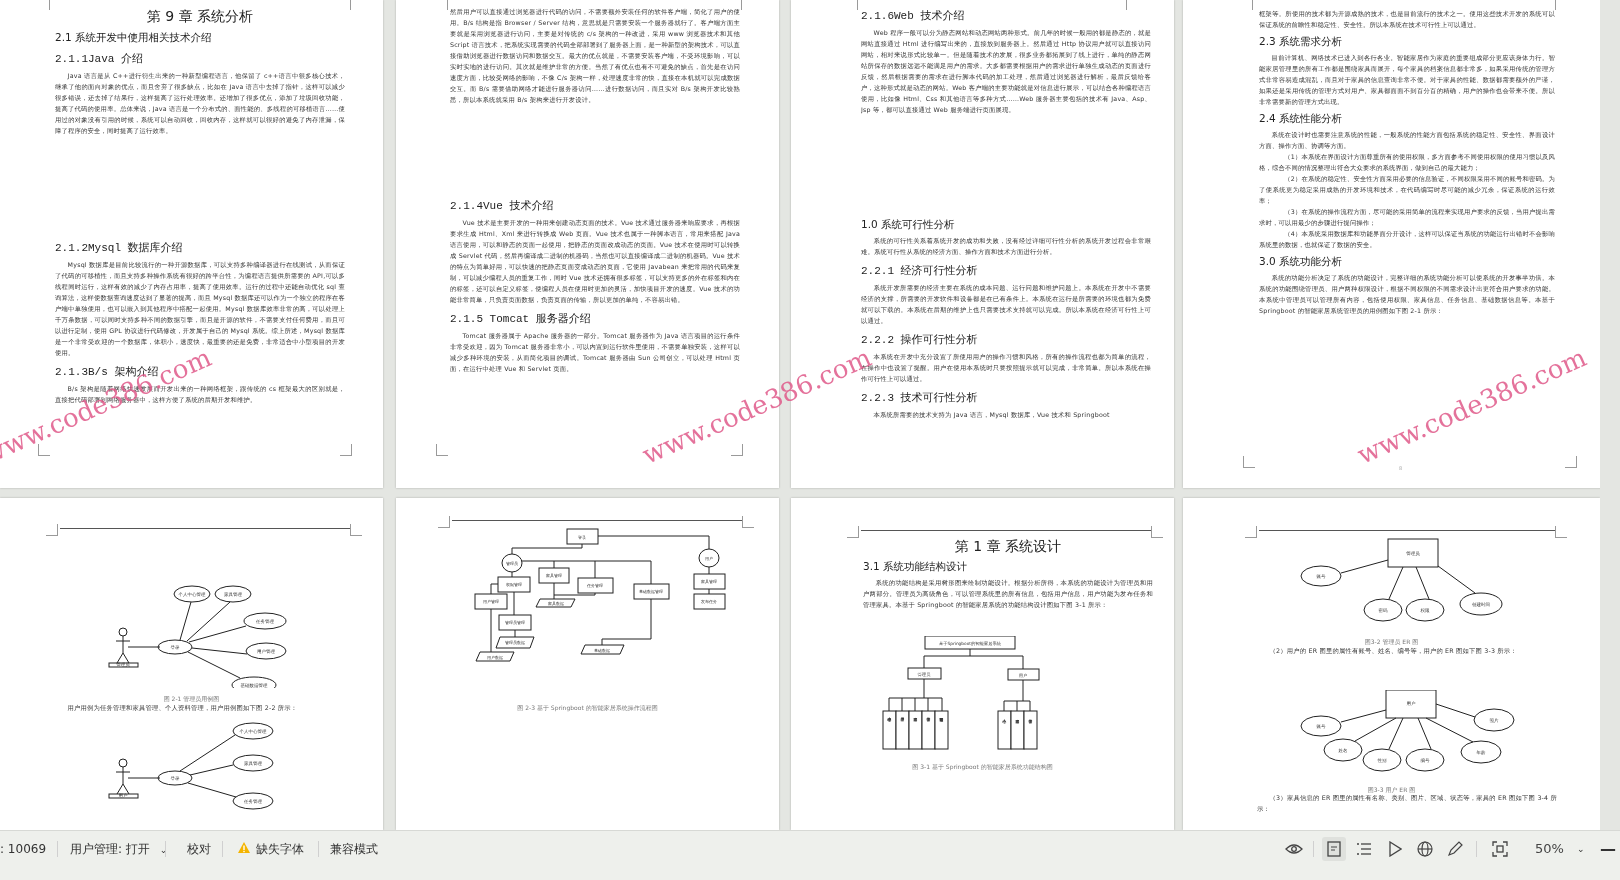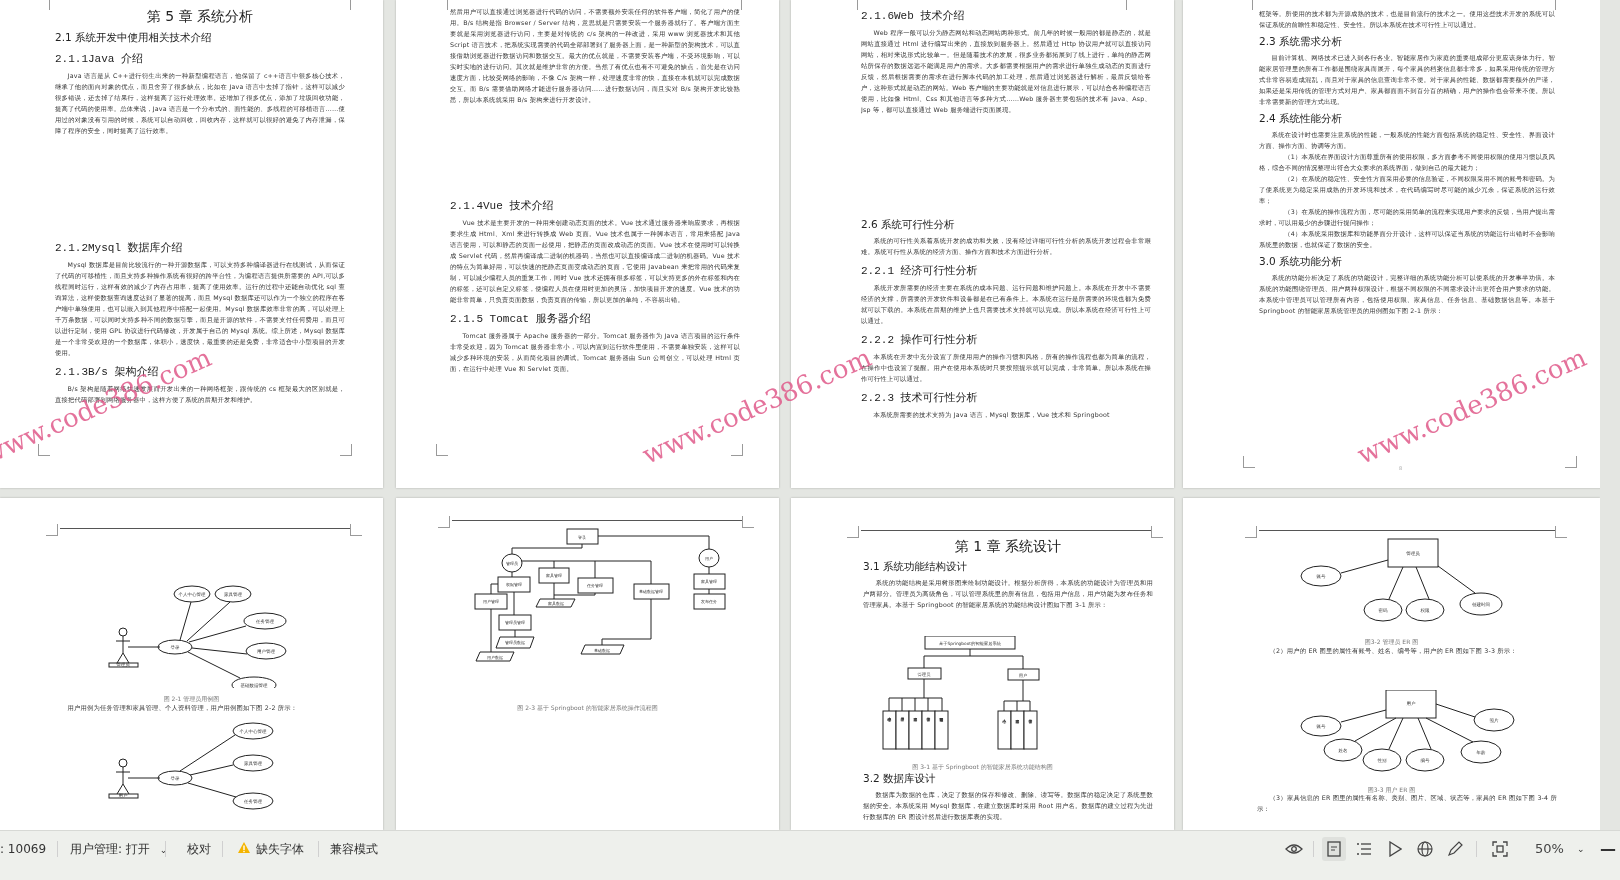--- a/index.html
+++ b/index.html
@@ -32,21 +32,21 @@
 </style>
 </head>
 <body>
 
 <div class="workspace">
 
   <div class="page" style="left:0;top:0;width:383px;height:488px;">
     <div class="crop bl" style="left:38px;top:-2px"></div>
     <div class="crop br" style="left:350px;top:-2px"></div>
     <div class="content" style="left:55px;top:6px;width:290px;">
-      <div class="ch-title">第 5 章 系统分析</div>
+      <div class="ch-title">第 9 章 系统分析</div>
       <div class="h2">2.1 系统开发中使用相关技术介绍</div>
       <div class="h3">2.1.1Java 介绍</div>
       <div class="p" style="height:164px;overflow:hidden">Java 语言是从 C++进行衍生出来的一种新型编程语言，他保留了 c++语言中很多核心技术，继承了他的面向对象的优点，而且舍弃了很多缺点，比如在 Java 语言中去掉了指针，这样可以减少很多错误，还去掉了结果行，这样提高了运行处理效率。还增加了很多优点，添加了垃圾回收功能，提高了代码的使用率。总体来说，Java 语言是一个分布式的、面性能的、多线程的可移植语言……使用过的对象没有引用的时候，系统可以自动回收，回收内存，这样就可以很好的避免了内存泄漏，保障了程序的安全，同时提高了运行效率。</div>
       <div class="h3">2.1.2Mysql 数据库介绍</div>
       <div class="p">Mysql 数据库是目前比较流行的一种开源数据库，可以支持多种编译器进行在线测试，从而保证了代码的可移植性，而且支持多种操作系统有很好的跨平台性，为编程语言提供所需要的 API,可以多线程同时运行，这样有效的减少了内存占用率，提高了使用效率。运行的过程中还能自动优化 sql 查询算法，这样使数据查询速度达到了显著的提高，而且 Mysql 数据库还可以作为一个独立的程序在客户端中单独使用，也可以嵌入到其他程序中搭配一起使用。Mysql 数据库效率非常的高，可以处理上千万条数据，可以同时支持多种不同的数据引擎，而且是开源的软件，不需要支付任何费用，而且可以进行定制，使用 GPL 协议进行代码修改，开发属于自己的 Mysql 系统。综上所述，Mysql 数据库是一个非常受欢迎的一个数据库，体积小，速度快，最重要的还是免费，非常适合中小型项目的开发使用。</div>
       <div class="h3">2.1.3B/s 架构介绍</div>
       <div class="p">B/s 架构是随着网络快速发展而开发出来的一种网络框架，跟传统的 cs 框架最大的区别就是，直接把代码部署到网络服务器中，这样方便了系统的后期开发和维护。</div>
     </div>
     <div class="crop tr" style="left:38px;top:444px"></div>
     <div class="crop tl" style="left:340px;top:444px"></div>
@@ -65,21 +65,21 @@
     <div class="crop tr" style="left:40px;top:444px"></div>
     <div class="crop tl" style="left:335px;top:444px"></div>
   </div>
 
   <div class="page" style="left:791px;top:0;width:383px;height:488px;">
     <div class="crop bl" style="left:55px;top:-2px"></div>
     <div class="crop br" style="left:335px;top:-2px"></div>
     <div class="content" style="left:70px;top:6px;width:290px;">
       <div class="h3" style="margin-top:2px">2.1.6Web 技术介绍</div>
       <div class="p" style="height:186px;overflow:hidden">Web 程序一般可以分为静态网站和动态网站两种形式。前几年的时候一般用的都是静态的，就是网站直接通过 Html 进行编写出来的，直接放到服务器上。然后通过 Http 协议用户就可以直接访问网站，相对来说形式比较单一。但是随着技术的发展，很多业务都拓展到了线上进行，单纯的静态网站所保存的数据远远不能满足用户的需求。大多都需要根据用户的需求进行单独生成动态的页面进行反馈，然后根据需要的需求在进行脚本代码的加工处理，然后通过浏览器进行解析，最后反馈给客户，这种形式就是动态的网站。Web 客户端的主要功能就是对信息进行展示，可以结合各种编程语言使用，比如像 Html、Css 和其他语言等多种方式……Web 服务器主要包括的技术有 Java、Asp、Jsp 等，都可以直接通过 Web 服务端进行页面展现。</div>
-      <div class="h2">2.6 系统可行性分析</div>
+      <div class="h2">1.0 系统可行性分析</div>
       <div class="p">系统的可行性关系着系统开发的成功和失败，没有经过详细可行性分析的系统开发过程会非常艰难。系统可行性从系统的经济方面、操作方面和技术方面进行分析。</div>
       <div class="h3">2.2.1 经济可行性分析</div>
       <div class="p">系统开发所需要的经济主要在系统的成本问题、运行问题和维护问题上。本系统在开发中不需要经济的支撑，所需要的开发软件和设备都是在已有条件上。本系统在运行是所需要的环境也都为免费就可以下载的。本系统在后期的维护上也只需要技术支持就可以完成。所以本系统在经济可行性上可以通过。</div>
       <div class="h3">2.2.2 操作可行性分析</div>
       <div class="p">本系统在开发中充分设置了所使用用户的操作习惯和风格，所有的操作流程也都为简单的流程，在操作中也设置了提醒。用户在使用本系统时只要按照提示就可以完成，非常简单。所以本系统在操作可行性上可以通过。</div>
       <div class="h3">2.2.3 技术可行性分析</div>
       <div class="p">本系统所需要的技术支持为 Java 语言，Mysql 数据库，Vue 技术和 Springboot</div>
     </div>
   </div>
 
@@ -273,24 +273,20 @@
         <text x="111.5" y="78">用户管理</text>
         <text x="124.5" y="78">家具管理</text>
         <text x="137.5" y="78">任务管理</text>
         <text x="150.5" y="78">基础数据管理</text>
         <text x="213.5" y="80">个人中心</text>
         <text x="226.5" y="80">家具管理</text>
         <text x="239.5" y="80">任务管理</text>
       </g>
     </svg>
     <div class="caption" style="position:absolute;left:0;width:383px;top:261px">图 3-1 基于 Springboot 的智能家居系统功能结构图</div>
-    <div class="content" style="left:72px;top:272px;width:290px;">
-      <div class="h2" style="margin-top:2px">3.2 数据库设计</div>
-      <div class="p">数据库为数据的仓库，决定了数据的保存和修改、删除、读写等。数据库的稳定决定了系统里数据的安全。本系统采用 Mysql 数据库，在建立数据库时采用 Root 用户名。数据库的建立过程为先进行数据库的 ER 图设计然后进行数据库表的实现。</div>
-    </div>
   </div>
 
   <div class="page" style="left:1183px;top:498px;width:417px;height:332px;">
     <div class="crop tl" style="left:62px;top:28px"></div>
     <div class="hdrline" style="left:76px;top:32px;width:296px;"></div>
     <div class="crop tr" style="left:372px;top:28px"></div>
     <svg style="position:absolute;left:0;top:38px" width="417" height="100" viewBox="0 0 417 100">
       <g stroke="#222" fill="#fff" stroke-width="1">
         <rect x="205" y="3" width="50" height="28"></rect>
         <ellipse cx="138" cy="40" rx="20" ry="10"></ellipse>

